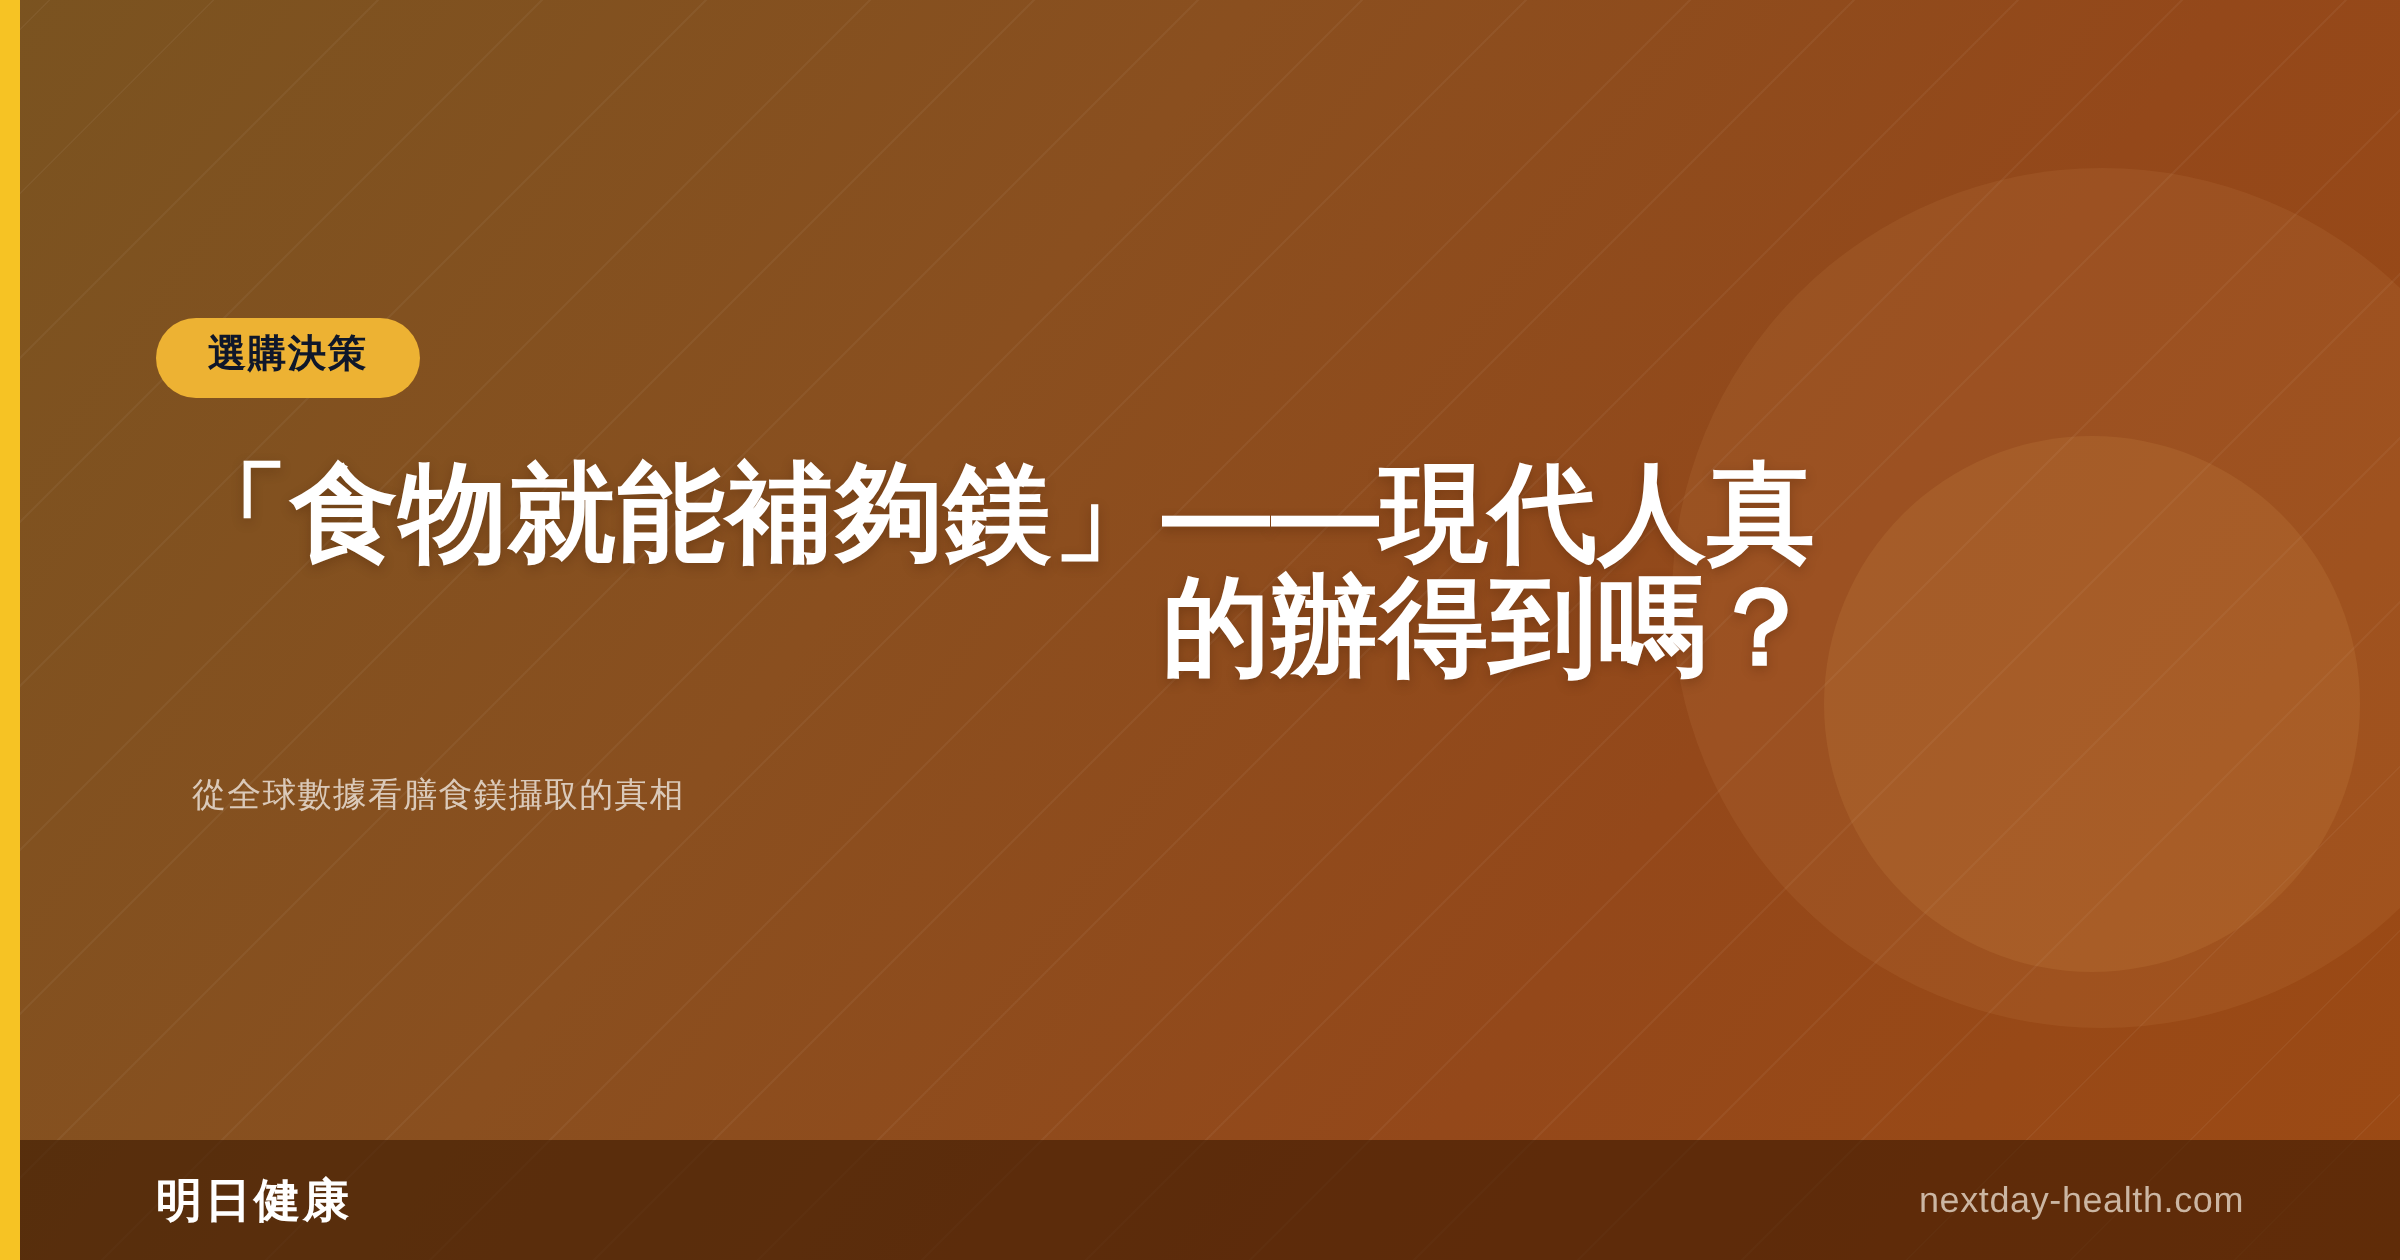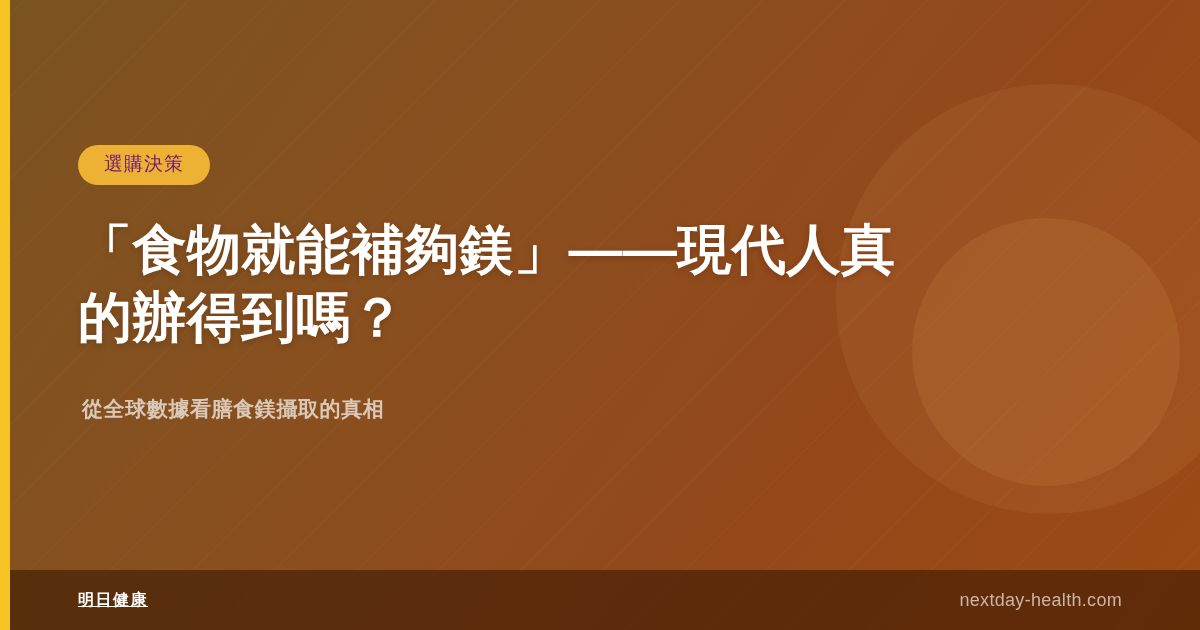--- a/index.html
+++ b/index.html
@@ -75,46 +75,47 @@
     display: flex;
     flex-direction: column;
     justify-content: center;
     z-index: 3;
   }
 
   .badge {
     display: inline-block;
     align-self: flex-start;
     background: #edb233;
-    color: #701a75;
+    color: #0f172a;
     font-size: 19px;
-    font-weight: normal;
+    font-weight: bold;
     letter-spacing: 1px;
     padding: 9px 26px 10px 26px;
     border-radius: 999px;
     margin-bottom: 30px;
     line-height: 1.1;
   }
 
   .headline {
     margin: 0;
     color: #ffffff;
     font-size: 54px;
     font-weight: bold;
-    line-height: 68px;
+    line-height: 57px;
     letter-spacing: 0.5px;
     max-width: 830px;
     text-shadow: 0 2px 6px rgba(60, 25, 0, 0.28);
+    text-align: right;
   }
 
   .subtitle {
-    margin: 42px 0 0 4px;
+    margin: 42px 0 0 18px;
     color: #dac9b9;
-    font-size: 21px;
-    font-weight: bold;
+    font-size: 17px;
+    font-weight: normal;
     line-height: 1.5;
     letter-spacing: 0.6px;
   }
 
   
   .footer {
     position: absolute;
     left: 0;
     bottom: 0;
     width: 1200px;
@@ -122,24 +123,23 @@
     background: rgba(59, 26, 2, 0.62);
     display: flex;
     align-items: center;
     justify-content: space-between;
     padding: 0 78px;
     z-index: 3;
   }
 
   .brand {
     color: #ffffff;
-    font-size: 16px;
+    font-size: 23px;
     font-weight: bold;
     letter-spacing: 1.5px;
-    text-decoration: underline;
   }
 
   .site-url {
     color: #cbb6a3;
     font-size: 18px;
     letter-spacing: 0.3px;
   }
 </style>
 </head>
 <body>

